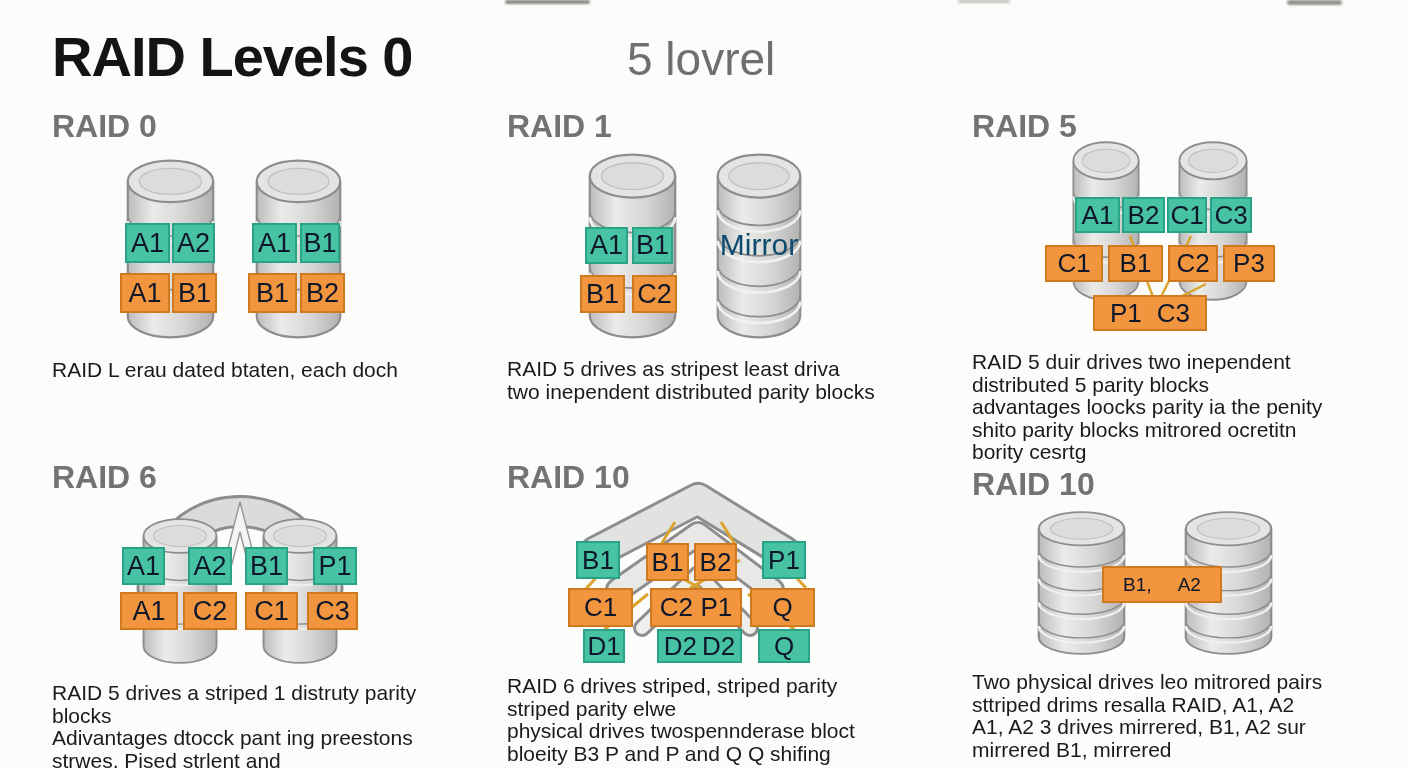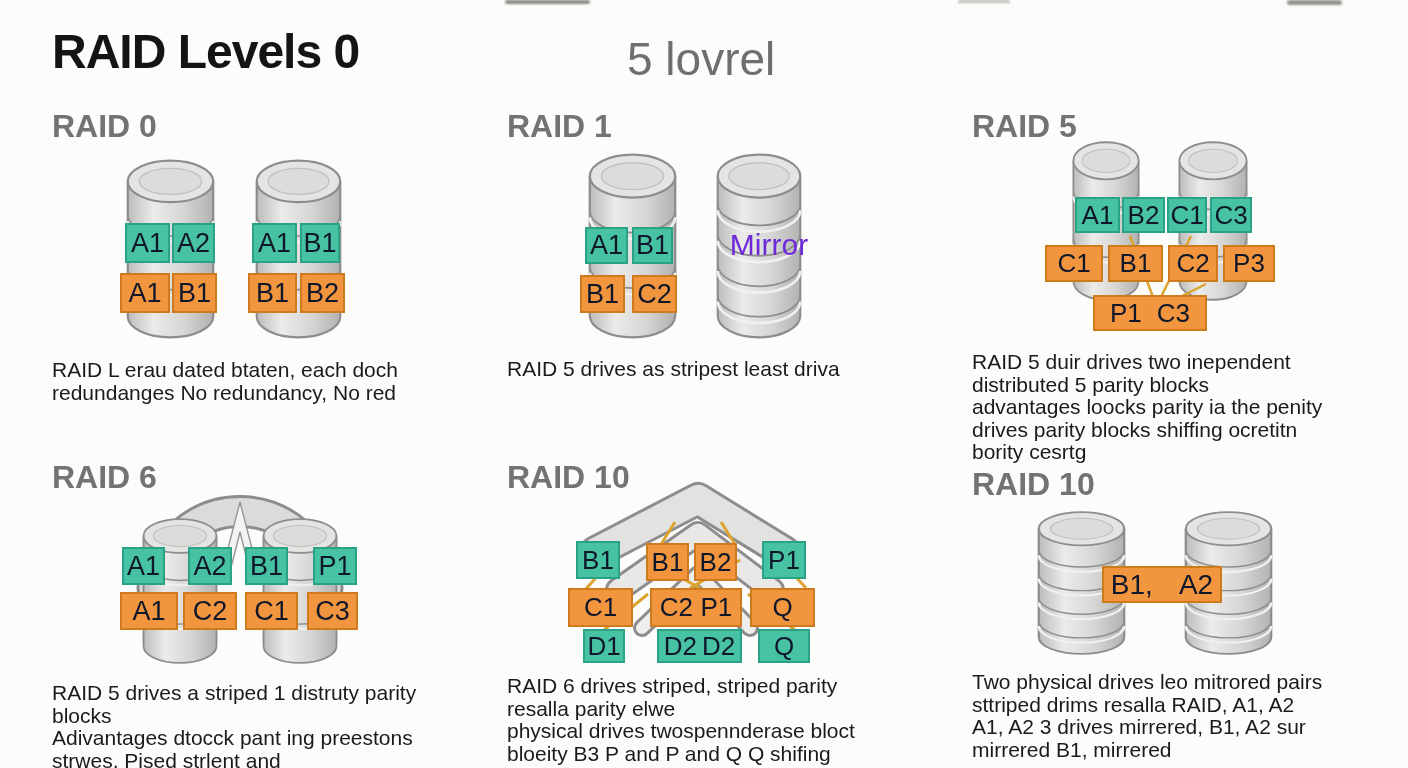--- a/index.html
+++ b/index.html
@@ -1,30 +1,30 @@
 <!DOCTYPE html>
 <html><head>
 <meta charset="utf-8">
 <style>
   html,body{margin:0;padding:0;background:#fcfcfa;}
   .stage{position:relative;width:1408px;height:768px;background:#fcfcfa;overflow:hidden;
          font-family:"Liberation Sans", sans-serif;}
   .stage-art{position:absolute;left:0;top:0;z-index:0;}
   .txt{position:absolute;z-index:2;}
-  .title{font-size:48px;font-weight:bold;color:#141414;letter-spacing:-1px;}
+  .title{font-size:56px;font-weight:bold;color:#141414;letter-spacing:-1px;}
   .subtitle{font-size:46px;font-weight:400;color:#6f6f6f;}
   .ph{font-size:32px;font-weight:bold;color:#737373;}
   .desc{font-size:21px;line-height:22.5px;color:#1a1a1a;}
   .blk{position:absolute;z-index:2;display:flex;align-items:center;justify-content:center;
        border:2px solid;font-size:27px;color:#0f172a;box-sizing:border-box;}
   .blk.t{background:#47c3a3;border-color:#2aa287;}
   .blk.o{background:#f2953f;border-color:#d07a20;}
   .blk.wide{justify-content:space-evenly;}
-  .fs26{font-size:26px;} .fs28{font-size:28px;}
-  .mirror{position:absolute;z-index:2;font-size:30px;color:#6d28d9;text-align:center;padding-left:10px;}
+  .fs26{font-size:26px;} .fs28{font-size:19px;}
+  .mirror{position:absolute;z-index:2;font-size:30px;color:#0c4a6e;text-align:center;}
   .smudge{position:absolute;z-index:3;border-radius:3px;filter:blur(1px);}
 </style>
 </head>
 <body>
 
 <div class="stage">
 
   <svg class="stage-art" width="1408" height="768" viewBox="0 0 1408 768">
     <defs>
       <linearGradient id="gcyl" x1="0" y1="0" x2="1" y2="0">
@@ -113,51 +113,51 @@
   <div class="blk t" style="left:125px;top:223px;width:45px;height:40px;">A1</div>
   <div class="blk t" style="left:172px;top:223px;width:43px;height:40px;">A2</div>
   <div class="blk t" style="left:252px;top:223px;width:45px;height:40px;">A1</div>
   <div class="blk t" style="left:300px;top:223px;width:40px;height:40px;">B1</div>
   <div class="blk o" style="left:120px;top:273px;width:50px;height:40px;">A1</div>
   <div class="blk o" style="left:172px;top:273px;width:45px;height:40px;">B1</div>
   <div class="blk o" style="left:248px;top:273px;width:49px;height:40px;">B1</div>
   <div class="blk o" style="left:300px;top:273px;width:45px;height:40px;">B2</div>
   <div class="txt desc" style="left:52px;top:359px;width:410px;">
     <div>RAID L erau dated btaten, each doch</div>
-    <div>redundanges No redundancy, No red</div>
   </div>
 
   <div class="txt ph" style="left:507px;top:108px;">RAID 1</div>
   <div class="blk t" style="left:585px;top:227px;width:43px;height:37px;">A1</div>
   <div class="blk t" style="left:632px;top:227px;width:41px;height:37px;">B1</div>
   <div class="blk o" style="left:580px;top:275px;width:45px;height:38px;">B1</div>
   <div class="blk o" style="left:632px;top:275px;width:45px;height:38px;">C2</div>
   <div class="mirror" style="left:716px;top:228px;width:86px;">Mirror</div>
   <div class="txt desc" style="left:507px;top:358px;width:420px;">
     <div>RAID 5 drives as stripest least driva</div>
+    <div>two inependent distributed parity blocks</div>
   </div>
 
   <div class="txt ph" style="left:972px;top:108px;">RAID 5</div>
   <div class="blk t fs26" style="left:1075px;top:197px;width:45px;height:36px;">A1</div>
   <div class="blk t fs26" style="left:1122px;top:197px;width:43px;height:36px;">B2</div>
   <div class="blk t fs26" style="left:1167px;top:197px;width:40px;height:36px;">C1</div>
   <div class="blk t fs26" style="left:1210px;top:197px;width:42px;height:36px;">C3</div>
   <div class="blk o fs26" style="left:1045px;top:245px;width:58px;height:37px;">C1</div>
   <div class="blk o fs26" style="left:1108px;top:245px;width:55px;height:37px;">B1</div>
   <div class="blk o fs26" style="left:1168px;top:245px;width:50px;height:37px;">C2</div>
   <div class="blk o fs26" style="left:1223px;top:245px;width:52px;height:37px;text-align:center;">P3</div>
   <div class="blk o wide fs26" style="left:1093px;top:295px;width:114px;height:36px;">
     <span>P1</span>
     <span>C3</span>
   </div>
   <div class="txt desc" style="left:972px;top:351px;width:430px;">
     <div>RAID 5 duir drives two inependent</div>
     <div>distributed 5 parity blocks</div>
     <div>advantages loocks parity ia the penity</div>
-    <div>drives parity blocks shiffing ocretitn</div>
+    <div>shito parity blocks mitrored ocretitn</div>
     <div>bority cesrtg</div>
   </div>
 
   <div class="txt ph" style="left:52px;top:459px;">RAID 6</div>
   <div class="blk t" style="left:122px;top:547px;width:43px;height:38px;">A1</div>
   <div class="blk t" style="left:188px;top:547px;width:44px;height:38px;">A2</div>
   <div class="blk t" style="left:245px;top:547px;width:43px;height:38px;">B1</div>
   <div class="blk t" style="left:313px;top:547px;width:44px;height:38px;">P1</div>
   <div class="blk o" style="left:120px;top:592px;width:58px;height:38px;">A1</div>
   <div class="blk o" style="left:183px;top:592px;width:54px;height:38px;">C2</div>
@@ -182,21 +182,21 @@
   </div>
   <div class="blk o fs26" style="left:750px;top:588px;width:65px;height:39px;">Q</div>
   <div class="blk t fs26" style="left:583px;top:629px;width:42px;height:34px;">D1</div>
   <div class="blk t wide fs26" style="left:657px;top:629px;width:85px;height:34px;">
     <span>D2</span>
     <span>D2</span>
   </div>
   <div class="blk t fs26" style="left:758px;top:629px;width:52px;height:34px;">Q</div>
   <div class="txt desc" style="left:507px;top:675px;width:430px;">
     <div>RAID 6 drives striped, striped parity</div>
-    <div>resalla parity elwe</div>
+    <div>striped parity elwe</div>
     <div>physical drives twospennderase bloct</div>
     <div>bloeity B3 P and P and Q Q shifing</div>
   </div>
 
   <div class="txt ph" style="left:972px;top:466px;">RAID 10</div>
   <div class="blk o fs28" style="left:1102px;top:566px;width:120px;height:37px;gap:26px;">
     <span>B1,</span>
     <span>A2</span>
   </div>
   <div class="txt desc" style="left:972px;top:671px;width:440px;">

